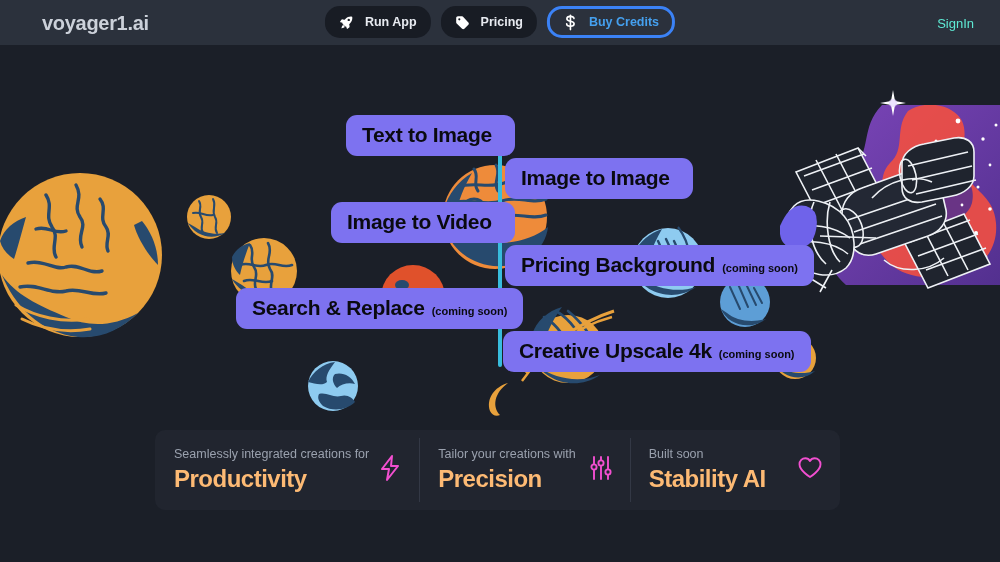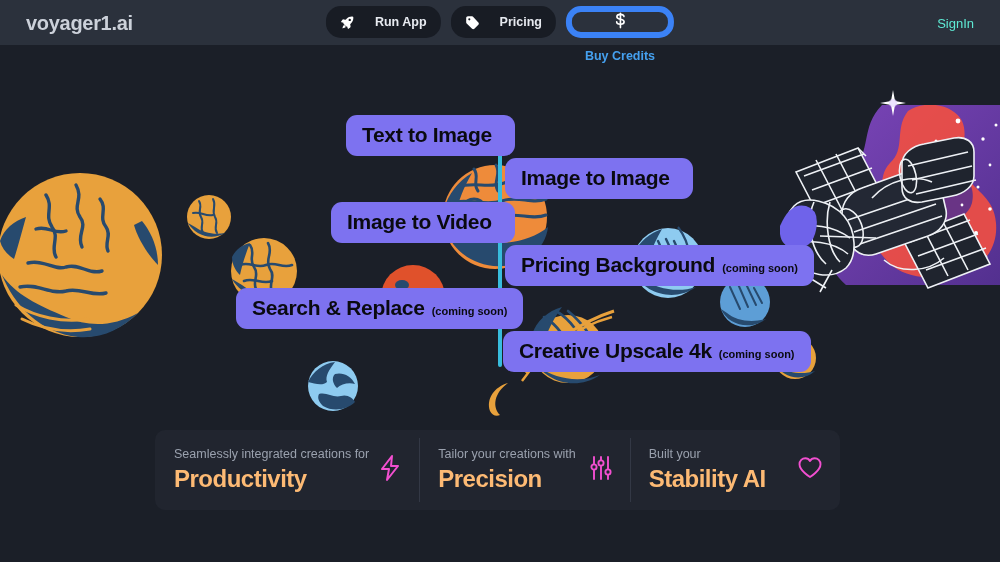--- a/index.html
+++ b/index.html
@@ -12,40 +12,39 @@
   .page { position: relative; width: 1000px; height: 562px; background: #1b1f28; }
 
   
   .header {
     position: absolute; top: 0; left: 0;
     width: 1000px; height: 45px;
     background: #2b313c;
     display: flex; align-items: center;
   }
   .logo {
-    position: absolute; left: 26px; top: 50%; transform: translateY(-50%);
+    position: absolute; left: 42px; top: 50%; transform: translateY(-50%);
     font-size: 20px; font-weight: bold; color: #ccd1da; letter-spacing: -0.3px; text-align: right;
   }
   .nav-group {
     position: absolute; left: 50%; transform: translateX(-50%);
     top: 6px; display: flex; align-items: center; gap: 10px;
   }
   .nav-btn {
-    display: flex; align-items: center; gap: 20px;
+    display: flex; align-items: center; gap: 11px;
     height: 32px; padding: 0 13px;
     background: #181c24; border-radius: 15px;
     border: 1px solid transparent;
     color: #e7eaf0; font-size: 12.5px; font-weight: bold;
     cursor: pointer; white-space: nowrap;
   }
   .nav-btn.outlined {
     background: transparent;
-    border: 6px solid #3b82f6;
+    border: 3px solid #3b82f6;
     color: #45a0ef;
-    flex-direction: column;
   }
   .nav-btn .ico { display: flex; align-items: center; }
   .signin {
     position: absolute; right: 26px; top: 50%; transform: translateY(-50%);
     font-size: 13px; font-weight: normal; color: #5eead4; cursor: pointer;
   }
 
   
   .hero { position: absolute; top: 45px; left: 0; width: 1000px; height: 385px; overflow: hidden; }
   .scene { position: absolute; inset: 0; }
@@ -385,21 +384,21 @@
           <path d="M11 2 V5 M11 11 V24"></path>
             <circle cx="11" cy="8" r="2.6"></circle>
           <path d="M18 2 V14 M18 20 V24"></path>
             <circle cx="18" cy="17" r="2.6"></circle>
         </svg>
       </div>
     </div>
 
     <div class="card">
       <div class="card-text">
-        <div class="kicker">Built your</div>
+        <div class="kicker">Built soon</div>
         <div class="title">Stability AI</div>
       </div>
       <div class="card-icon">
         <svg width="24" height="22" viewBox="0 0 24 22" fill="none" stroke="#f24fd0" stroke-width="1.9" stroke-linejoin="round">
           <path d="M12 20 C12 20 1.5 13.6 1.5 7.2 C1.5 3.6 4.2 1.2 7.3 1.2 C9.5 1.2 11.1 2.4 12 4 C12.9 2.4 14.5 1.2 16.7 1.2 C19.8 1.2 22.5 3.6 22.5 7.2 C22.5 13.6 12 20 12 20 Z"></path>
         </svg>
       </div>
     </div>
 
   </div>

